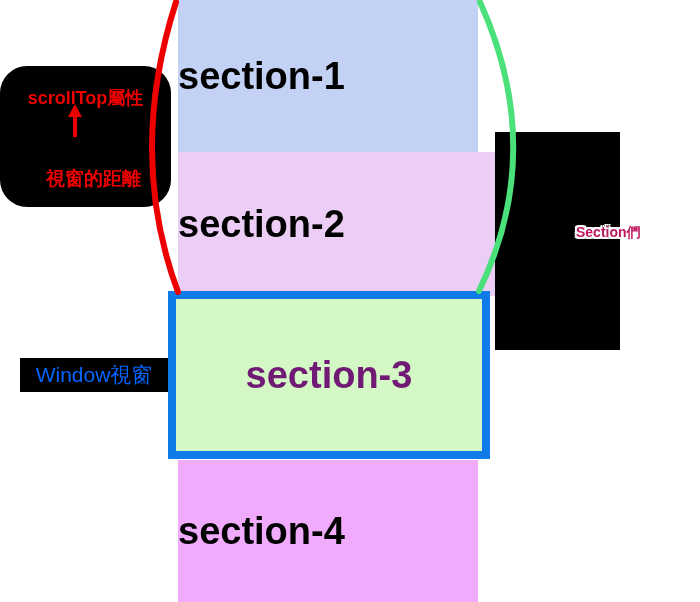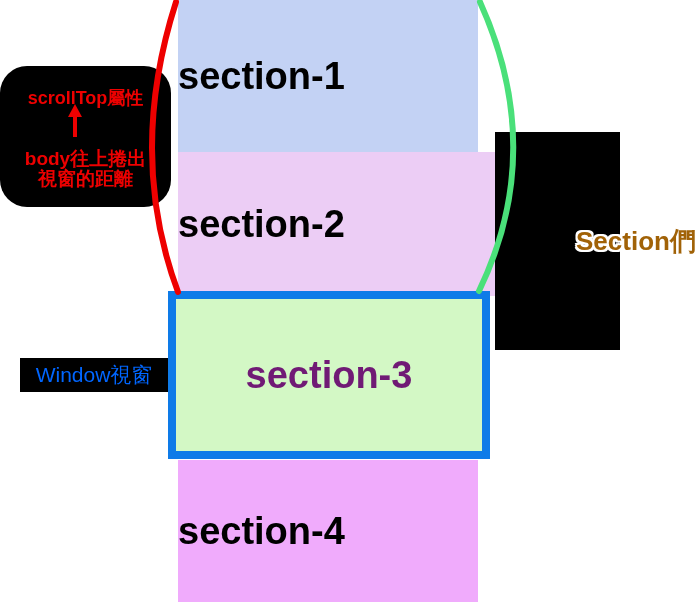--- a/index.html
+++ b/index.html
@@ -25,30 +25,30 @@
     font-size:38px;font-weight:700;color:#701a75;
   }
   .blackBox{position:absolute;background:#000;}
   .scrolltopBox{left:0;top:66px;width:171px;height:141px;border-radius:27px;}
   .scrolltopBox .ln{
     position:absolute;width:100%;text-align:center;
     color:#ee0000;font-weight:700;white-space:nowrap;
   }
   .ln1{top:84px;font-size:18px;top:20px;}
   .ln2{top:80px;font-size:19px;}
-  .ln3{top:100px;font-size:19px;}
+  .ln3{top:100px;font-size:19px;padding-left:8px;}
   .windowLabelBox{
     left:20px;top:358px;width:148px;height:34px;
     display:flex;align-items:center;justify-content:center;
     color:#0066ff;font-size:21px;font-weight:400;white-space:nowrap;
   }
   .sectionsBox{left:495px;top:132px;width:125px;height:218px;}
   .sectionsLabel{
     position:absolute;left:576px;top:224px;
-    font-size:26px;font-weight:700;color:#a16207;white-space:nowrap;
+    font-size:14px;font-weight:700;color:#be185d;white-space:nowrap;
     text-shadow:-2px -2px 0 #fff,2px -2px 0 #fff,-2px 2px 0 #fff,2px 2px 0 #fff,
                 0 -2px 0 #fff,0 2px 0 #fff,-2px 0 0 #fff,2px 0 0 #fff;
   }
   .overlay{position:absolute;left:0;top:0;width:700px;height:602px;pointer-events:none;}
 </style>
 </head>
 <body>
 
 <div class="canvas">
 
@@ -61,21 +61,20 @@
   <div class="section sec4">
     <span>section-4</span>
   </div>
 
   <div class="windowBox">
     <span>section-3</span>
   </div>
 
   <div class="blackBox scrolltopBox">
     <div class="ln ln1">scrollTop屬性</div>
-    <div class="ln ln2">body往上捲出</div>
     <div class="ln ln3">視窗的距離</div>
   </div>
 
   <div class="blackBox windowLabelBox">
     <span>Window視窗</span>
   </div>
 
   <div class="blackBox sectionsBox"></div>
   <div class="sectionsLabel">Section們</div>
 

